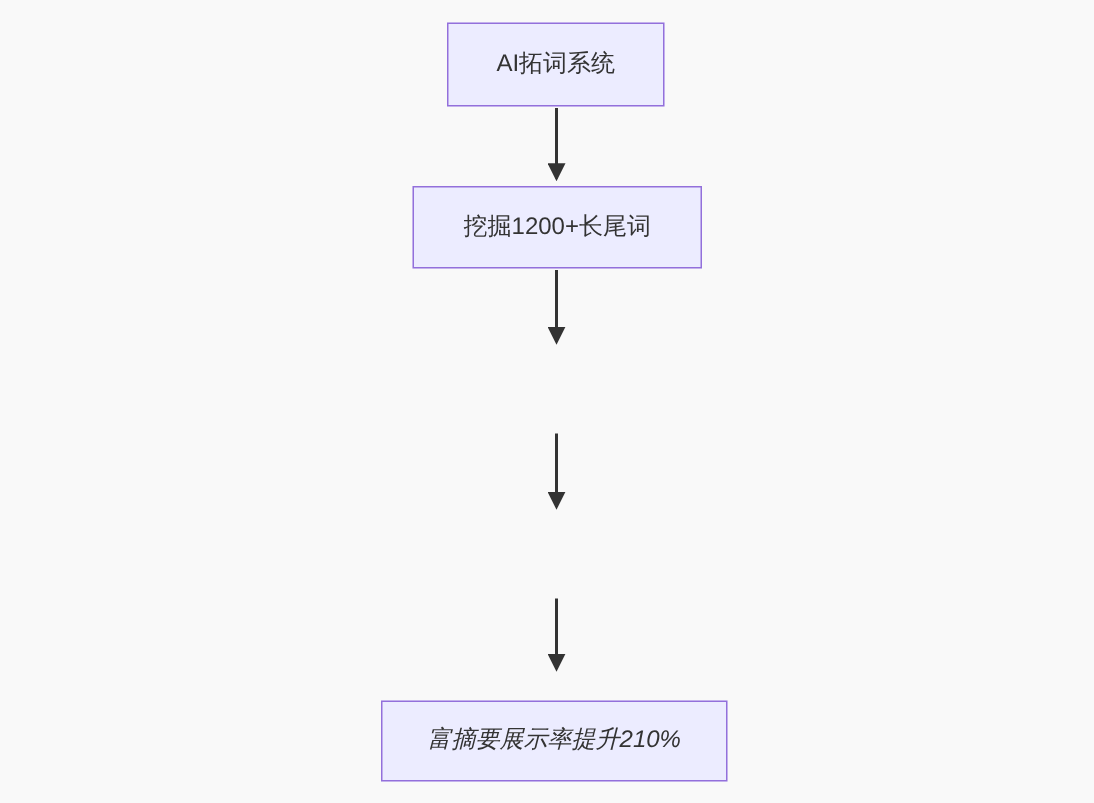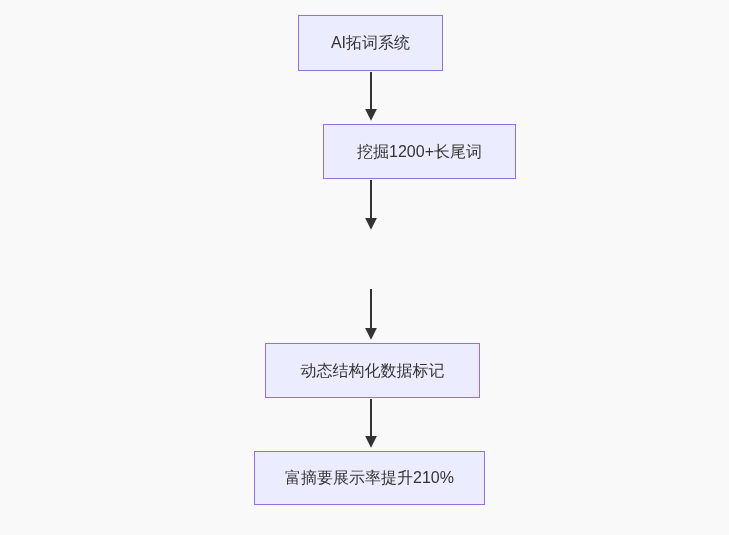--- a/index.html
+++ b/index.html
@@ -44,24 +44,24 @@
     display: flex;
     align-items: center;
     justify-content: center;
     color: var(--text);
     font-size: 16px;
     line-height: 1.2;
     text-align: center;
     white-space: nowrap;
   }
   .node-1 { left: 298px; top: 15px;  width: 145px; height: 56px; }
-  .node-2 { left: 275px; top: 124px; width: 193px; height: 55px; margin-left: 48px; }
+  .node-2 { left: 275px; top: 124px; width: 193px; height: 55px; }
   .node-3 { left: 261px; top: 233px; width: 222px; height: 55px; }
   .node-4 { left: 265px; top: 343px; width: 215px; height: 55px; }
-  .node-5 { left: 254px; top: 451px; width: 231px; height: 54px; }
+  .node-5 { left: 254px; top: 467px; width: 231px; height: 54px; font-style: italic; }
 </style>
 </head>
 <body>
 
 <div class="stage">
 
   <svg class="edge-layer" width="729" height="535" viewBox="0 0 729 535" aria-hidden="true">
     <defs>
       <marker id="arrowhead" viewBox="0 0 10 10" refX="8.5" refY="5" markerWidth="6" markerHeight="6" orient="auto-start-reverse">
         <path class="arrowhead-path" d="M0,0 L10,5 L0,10 z"></path>
@@ -83,21 +83,18 @@
 
   <div class="flow-node node-1">
     <span>AI拓词系统</span>
   </div>
 
   <div class="flow-node node-2">
     <span>挖掘1200+长尾词</span>
   </div>
 
 
-  <div class="flow-node node-4">
-    <span>动态结构化数据标记</span>
-  </div>
 
   <div class="flow-node node-5">
     <span>富摘要展示率提升210%</span>
   </div>
 
 </div>
 
 </body></html>

